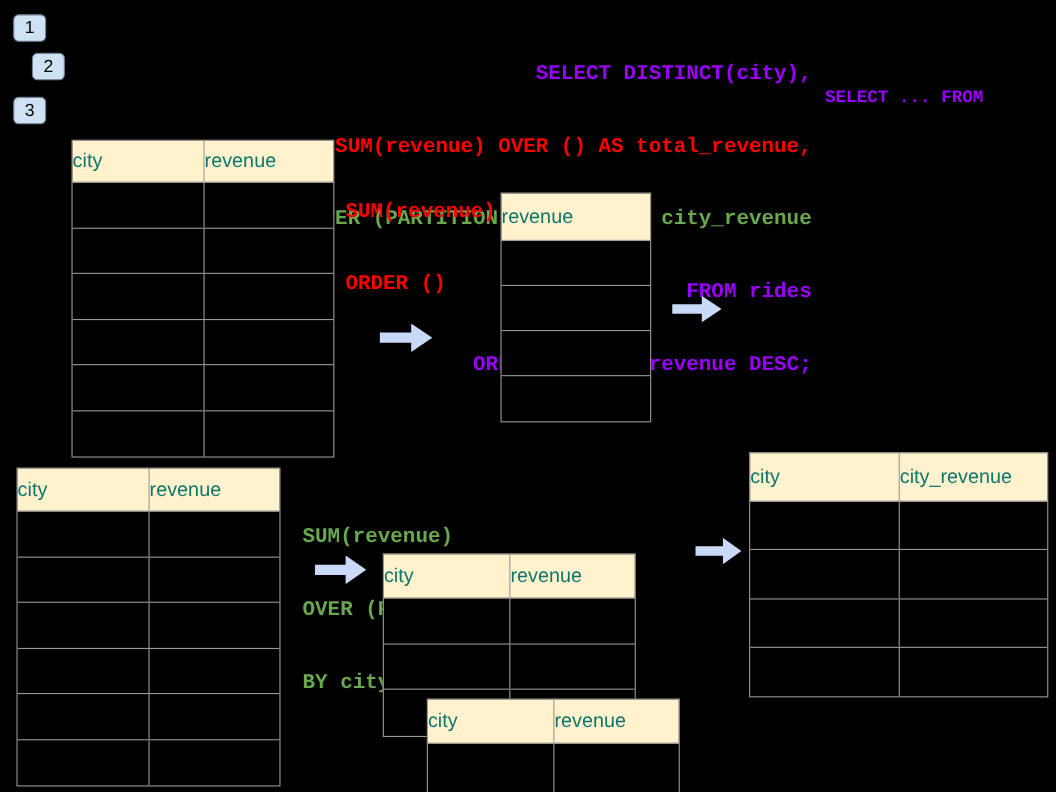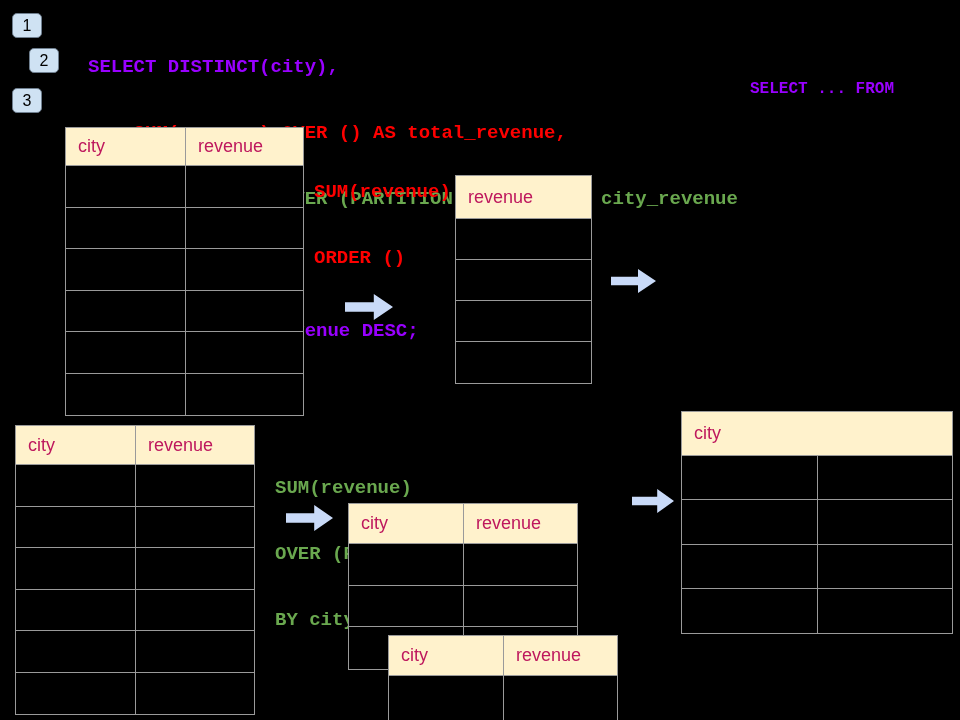--- a/index.html
+++ b/index.html
@@ -13,21 +13,21 @@
     position:absolute;width:30px;height:25px;box-sizing:border-box;
     background:var(--badge_fill,#cfe2f3);
     border:1px solid #6f7f8f;border-radius:5px;
     display:flex;align-items:center;justify-content:center;
     font:16px "Liberation Sans",sans-serif;color:#000;
   }
   
   .code{
     position:absolute;left:88px;top:12px;
     font:700 19px "Liberation Mono","DejaVu Sans Mono",monospace;
-    line-height:22px;white-space:pre;
+    line-height:22px;white-space:pre;text-align:right;
   }
   .side-code{
     position:absolute;left:750px;top:37px;
     font:700 16px "Liberation Mono","DejaVu Sans Mono",monospace;
     line-height:21px;white-space:pre;text-decoration:underline;
   }
   .annot{
     position:absolute;
     font:700 19px "Liberation Mono","DejaVu Sans Mono",monospace;
     line-height:22px;white-space:pre;
@@ -43,21 +43,21 @@
     border:1.5px solid var(--table_border,#9a9a9a);
     background:#000;
   }
   .thead{
     display:flex;height:var(--headh);box-sizing:border-box;
     background:var(--table_header_fill,#fff2cc);
     border-bottom:1px solid var(--table_border,#9a9a9a);
   }
   .th{
     box-sizing:border-box;display:flex;align-items:center;
-    padding-left:12px;font:18px "Liberation Sans",sans-serif;color:#be185d;
+    font:18px "Liberation Sans",sans-serif;color:#0f766e;
     overflow:hidden;
   }
   .th:not(:last-child){border-right:1px solid var(--table_border,#9a9a9a);}
   .trow{display:flex;height:var(--rowh);box-sizing:border-box;
     border-bottom:1px solid var(--table_border,#9a9a9a);}
   .tbody .trow:last-child{border-bottom:none;}
   .td{box-sizing:border-box;}
   .td:not(:last-child){border-right:1px solid var(--table_border,#9a9a9a);}
   .c0{flex:0 0 var(--col1);}
   .c1{flex:1 1 auto;}
@@ -230,20 +230,21 @@
           <div class="td c1"></div>
         </div>
       </div>
   </div>
 
   <div class="arrow" style="left:632px;top:489px;width:42px;height:24px;"></div>
 
   <div class="tbl" style="left:681px;top:411px;width:272px;--headh:44px;--rowh:44.3px;--col1:136px;">
     <div class="thead">
       <div class="th c0">city</div>
+      <div class="th c1">city_revenue</div>
     </div>
     <div class="tbody">
         <div class="trow">
           <div class="td c0"></div>
           <div class="td c1"></div>
         </div>
         <div class="trow">
           <div class="td c0"></div>
           <div class="td c1"></div>
         </div>

